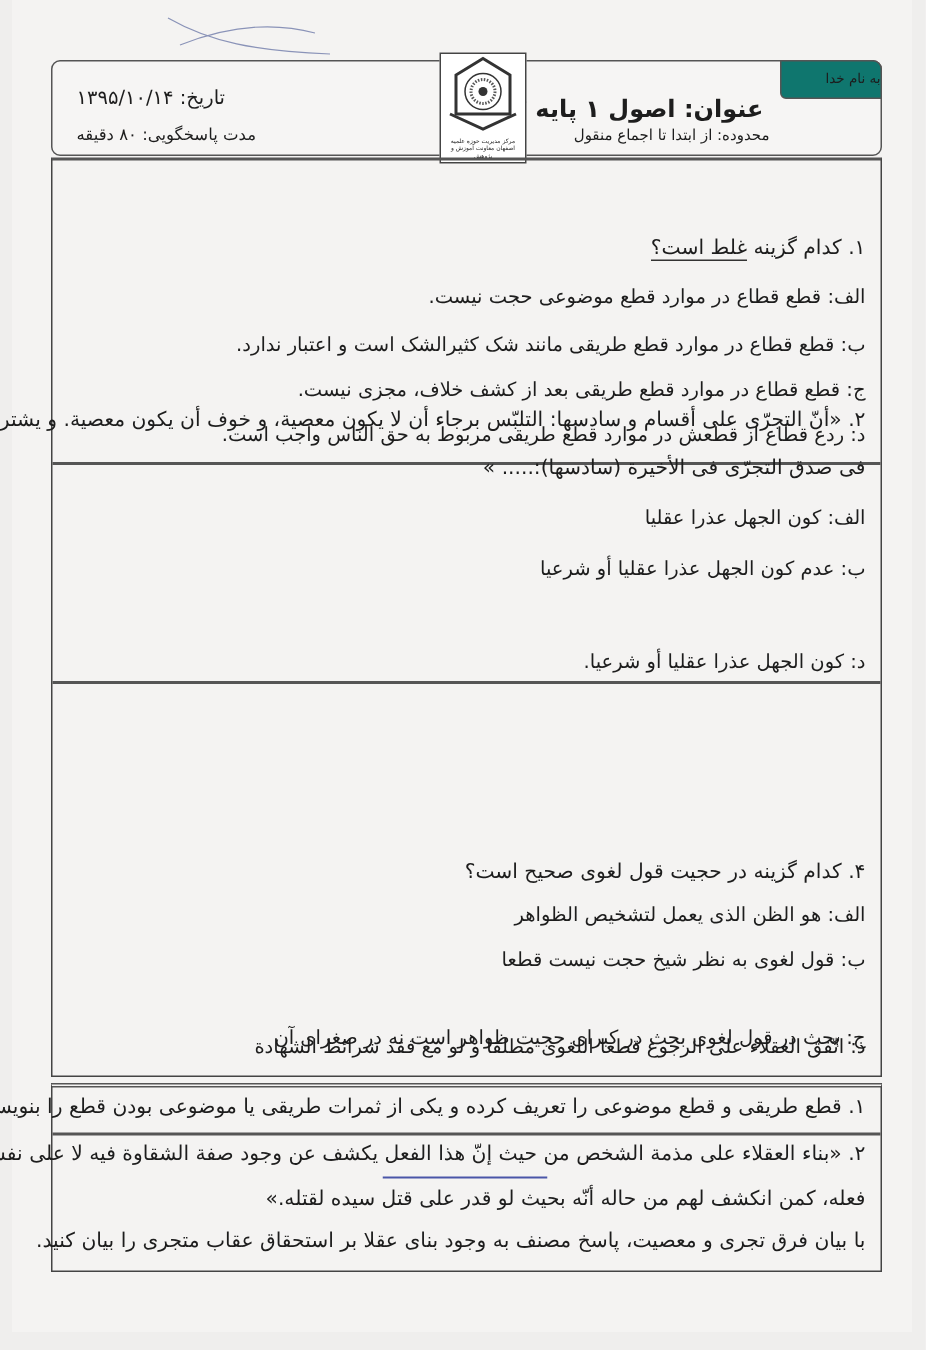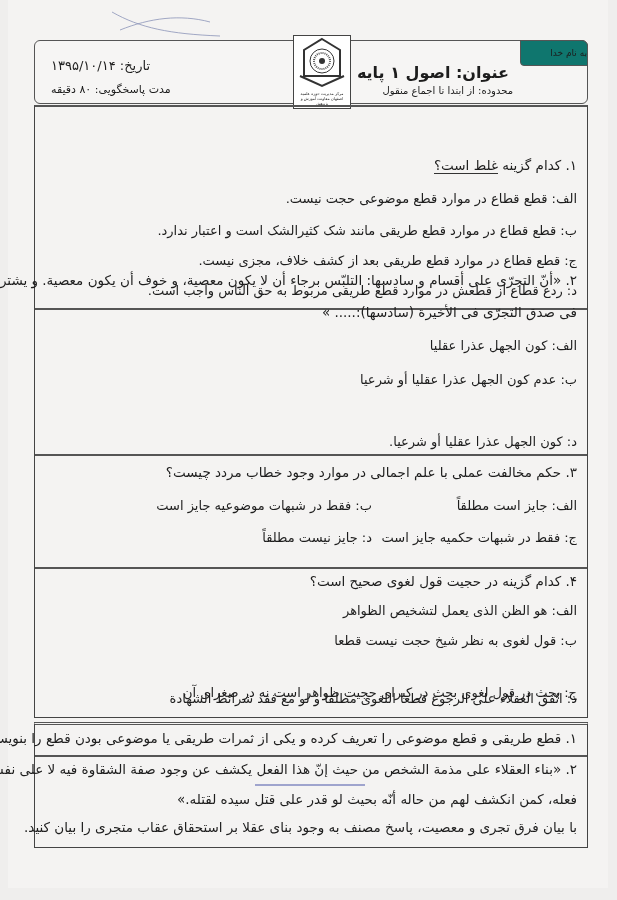--- a/index.html
+++ b/index.html
@@ -90,27 +90,20 @@
   </div>
 
   <div class="q" style="top:157px; height:190px;">
     <div class="line head" style="top:8px;">۲. «أنّ التجرّی علی أقسام و سادسها: التلبّس برجاء أن لا یکون معصیة، و خوف أن یکون معصیة. و یشترط</div>
     <div class="line head" style="top:40px;">فی صدق التجرّی فی الأخیرة (سادسها):..... »</div>
     <div class="line" style="top:74px;">الف: کون الجهل عذرا عقلیا</div>
     <div class="line" style="top:108px;">ب: عدم کون الجهل عذرا عقلیا أو شرعیا</div>
     <div class="line" style="top:170px;">د: کون الجهل عذرا عقلیا أو شرعیا.</div>
   </div>
 
-  <div class="q" style="top:347px; height:113px;">
-    <div class="line head" style="top:10px;">۳. حکم مخالفت عملی با علم اجمالی در موارد وجود خطاب مردد چیست؟</div>
-    <div class="col2" style="top:44px; right:10px;">الف: جایز است مطلقاً</div>
-    <div class="col2" style="top:44px; right:215px;">ب: فقط در شبهات موضوعیه جایز است</div>
-    <div class="col2" style="top:76px; right:10px;">ج: فقط در شبهات حکمیه جایز است</div>
-    <div class="col2" style="top:76px; right:215px;">د: جایز نیست مطلقاً</div>
-  </div>
 
   <div class="q" style="top:460px; height:148px;">
     <div class="line head" style="top:6px;">۴. کدام گزینه در حجیت قول لغوی صحیح است؟</div>
     <div class="line" style="top:36px;">الف: هو الظن الذی یعمل لتشخیص الظواهر</div>
     <div class="line" style="top:66px;">ب: قول لغوی به نظر شیخ حجت نیست قطعا</div>
     <div class="line" style="top:98px;margin-top:20px;">ج: بحث در قول لغوی بحث در کبرای حجیت ظواهر است نه در صغرای آن</div>
     <div class="line" style="top:124px;">د: اتّفق العقلاء علی الرجوع قطعا اللغوی مطلقا و لو مع فقد شرائط الشهادة</div>
   </div>
 </div>
 

